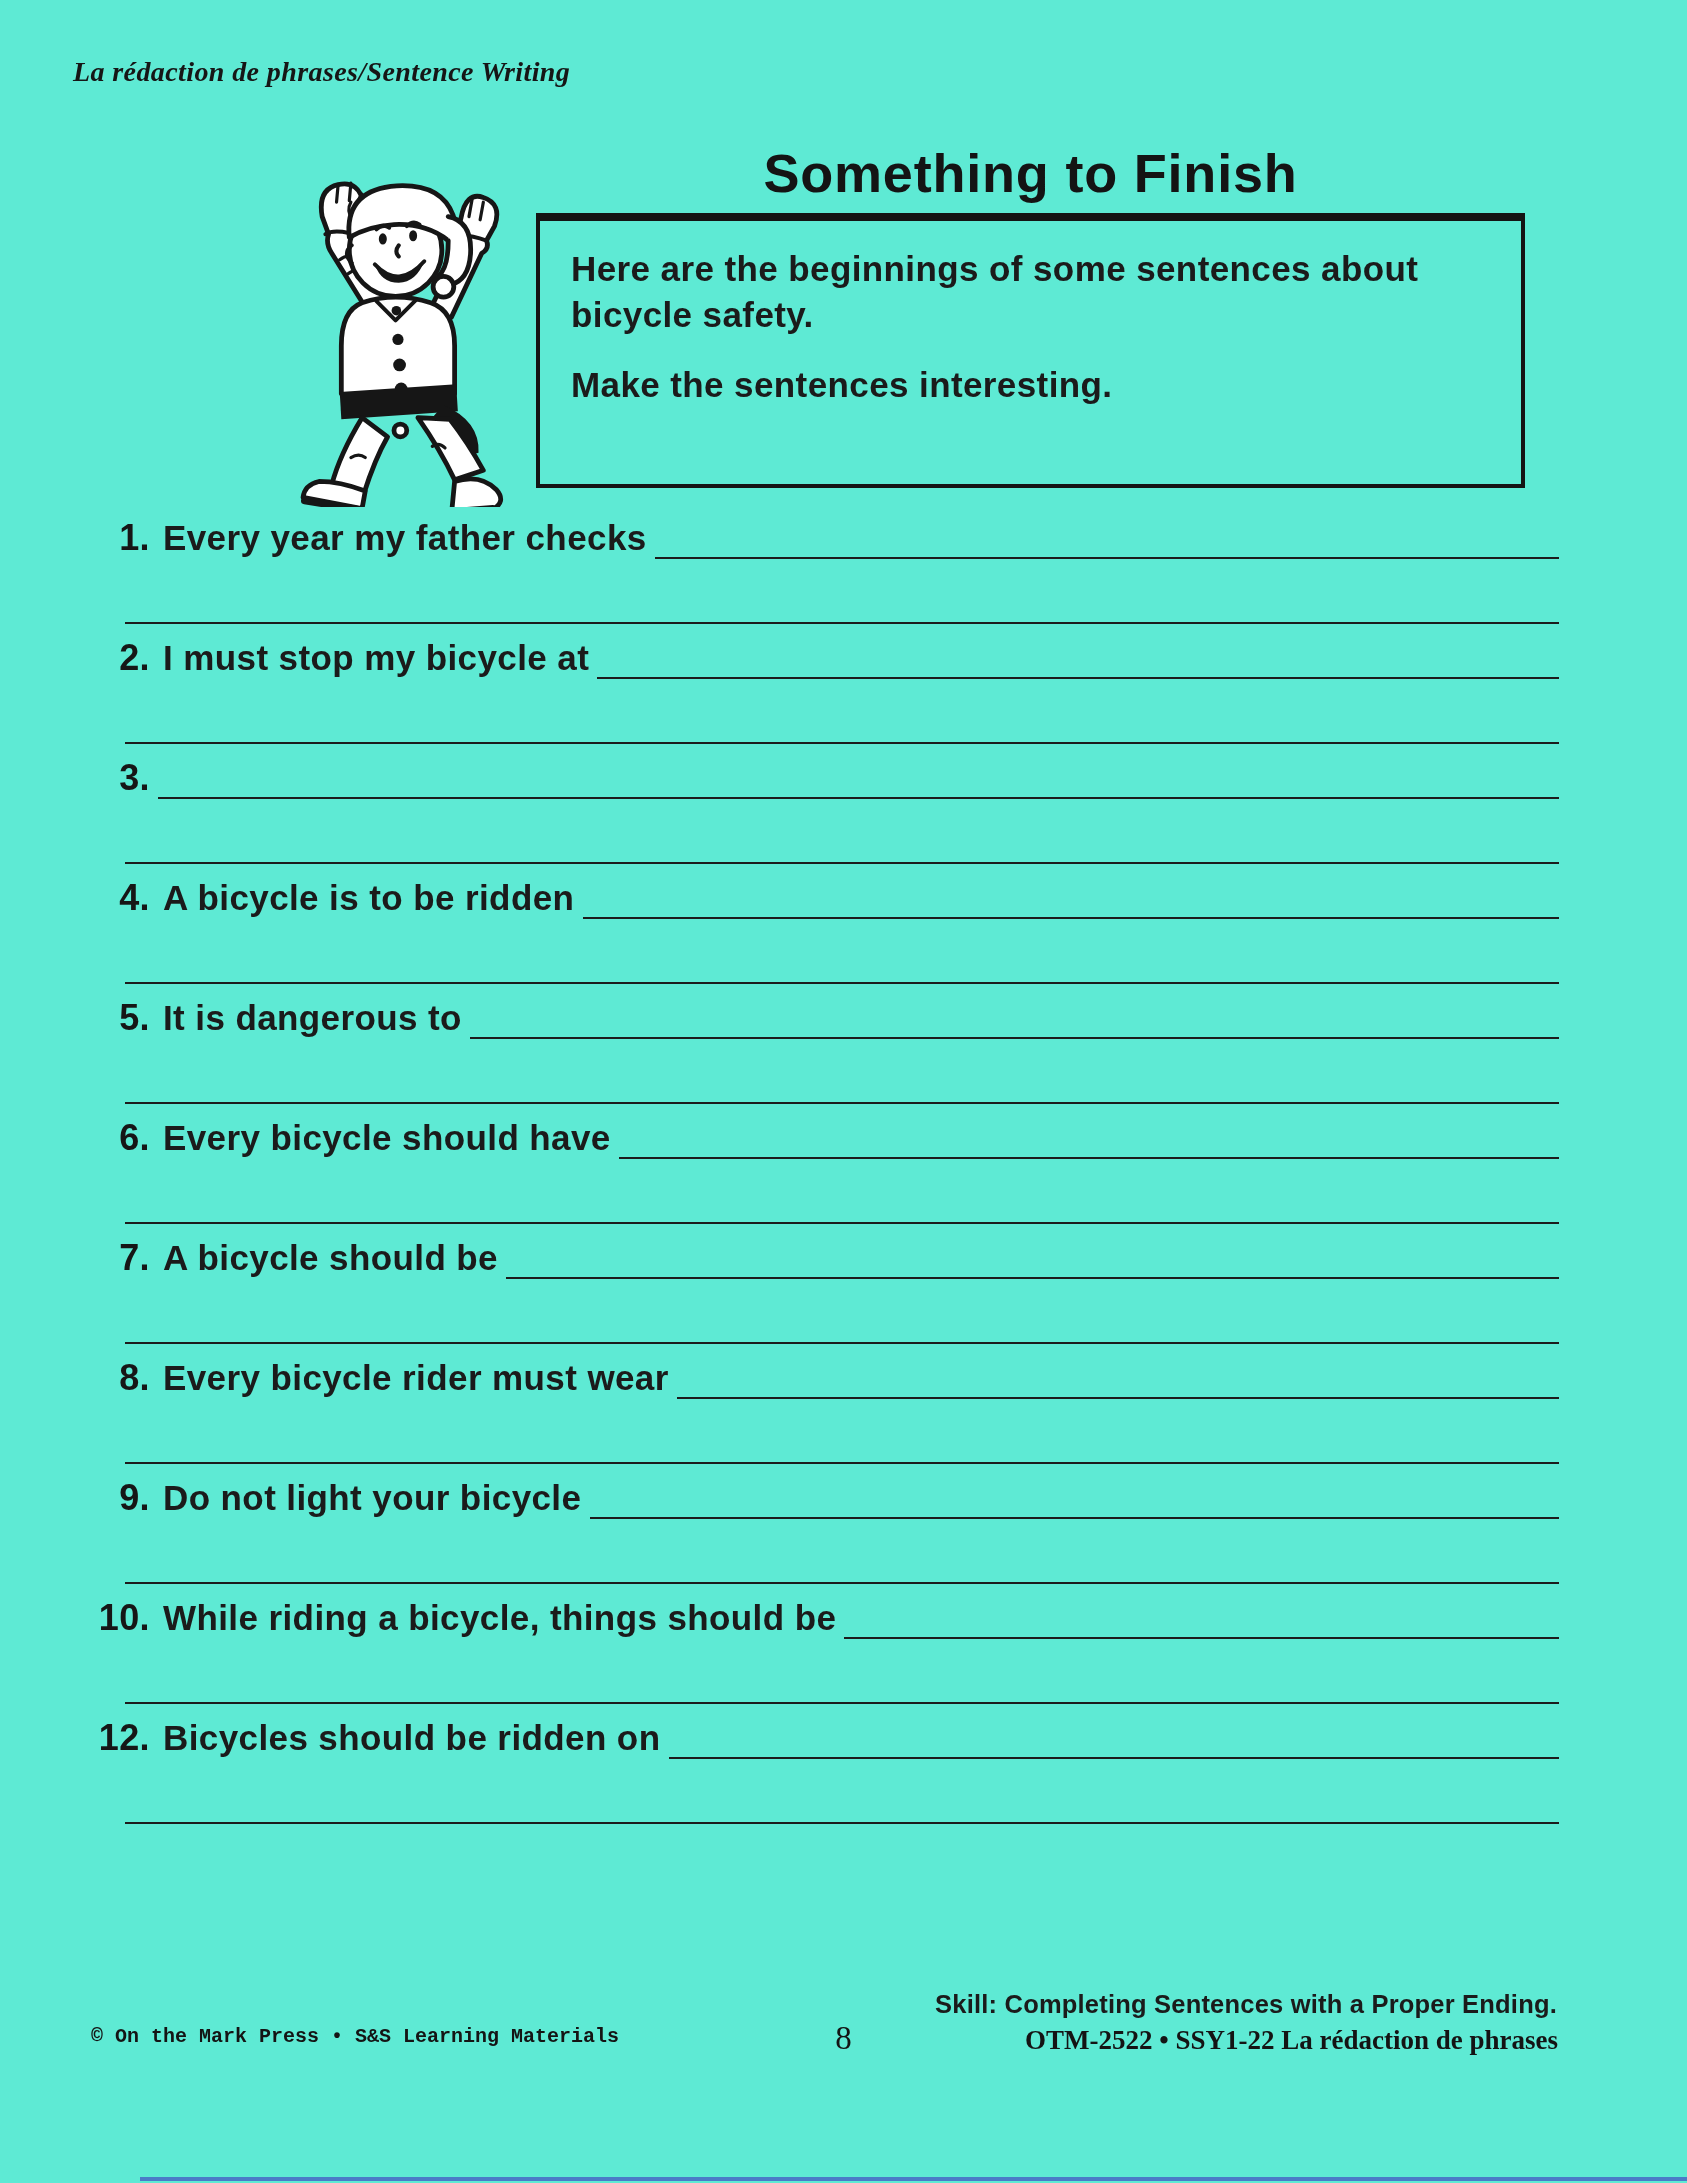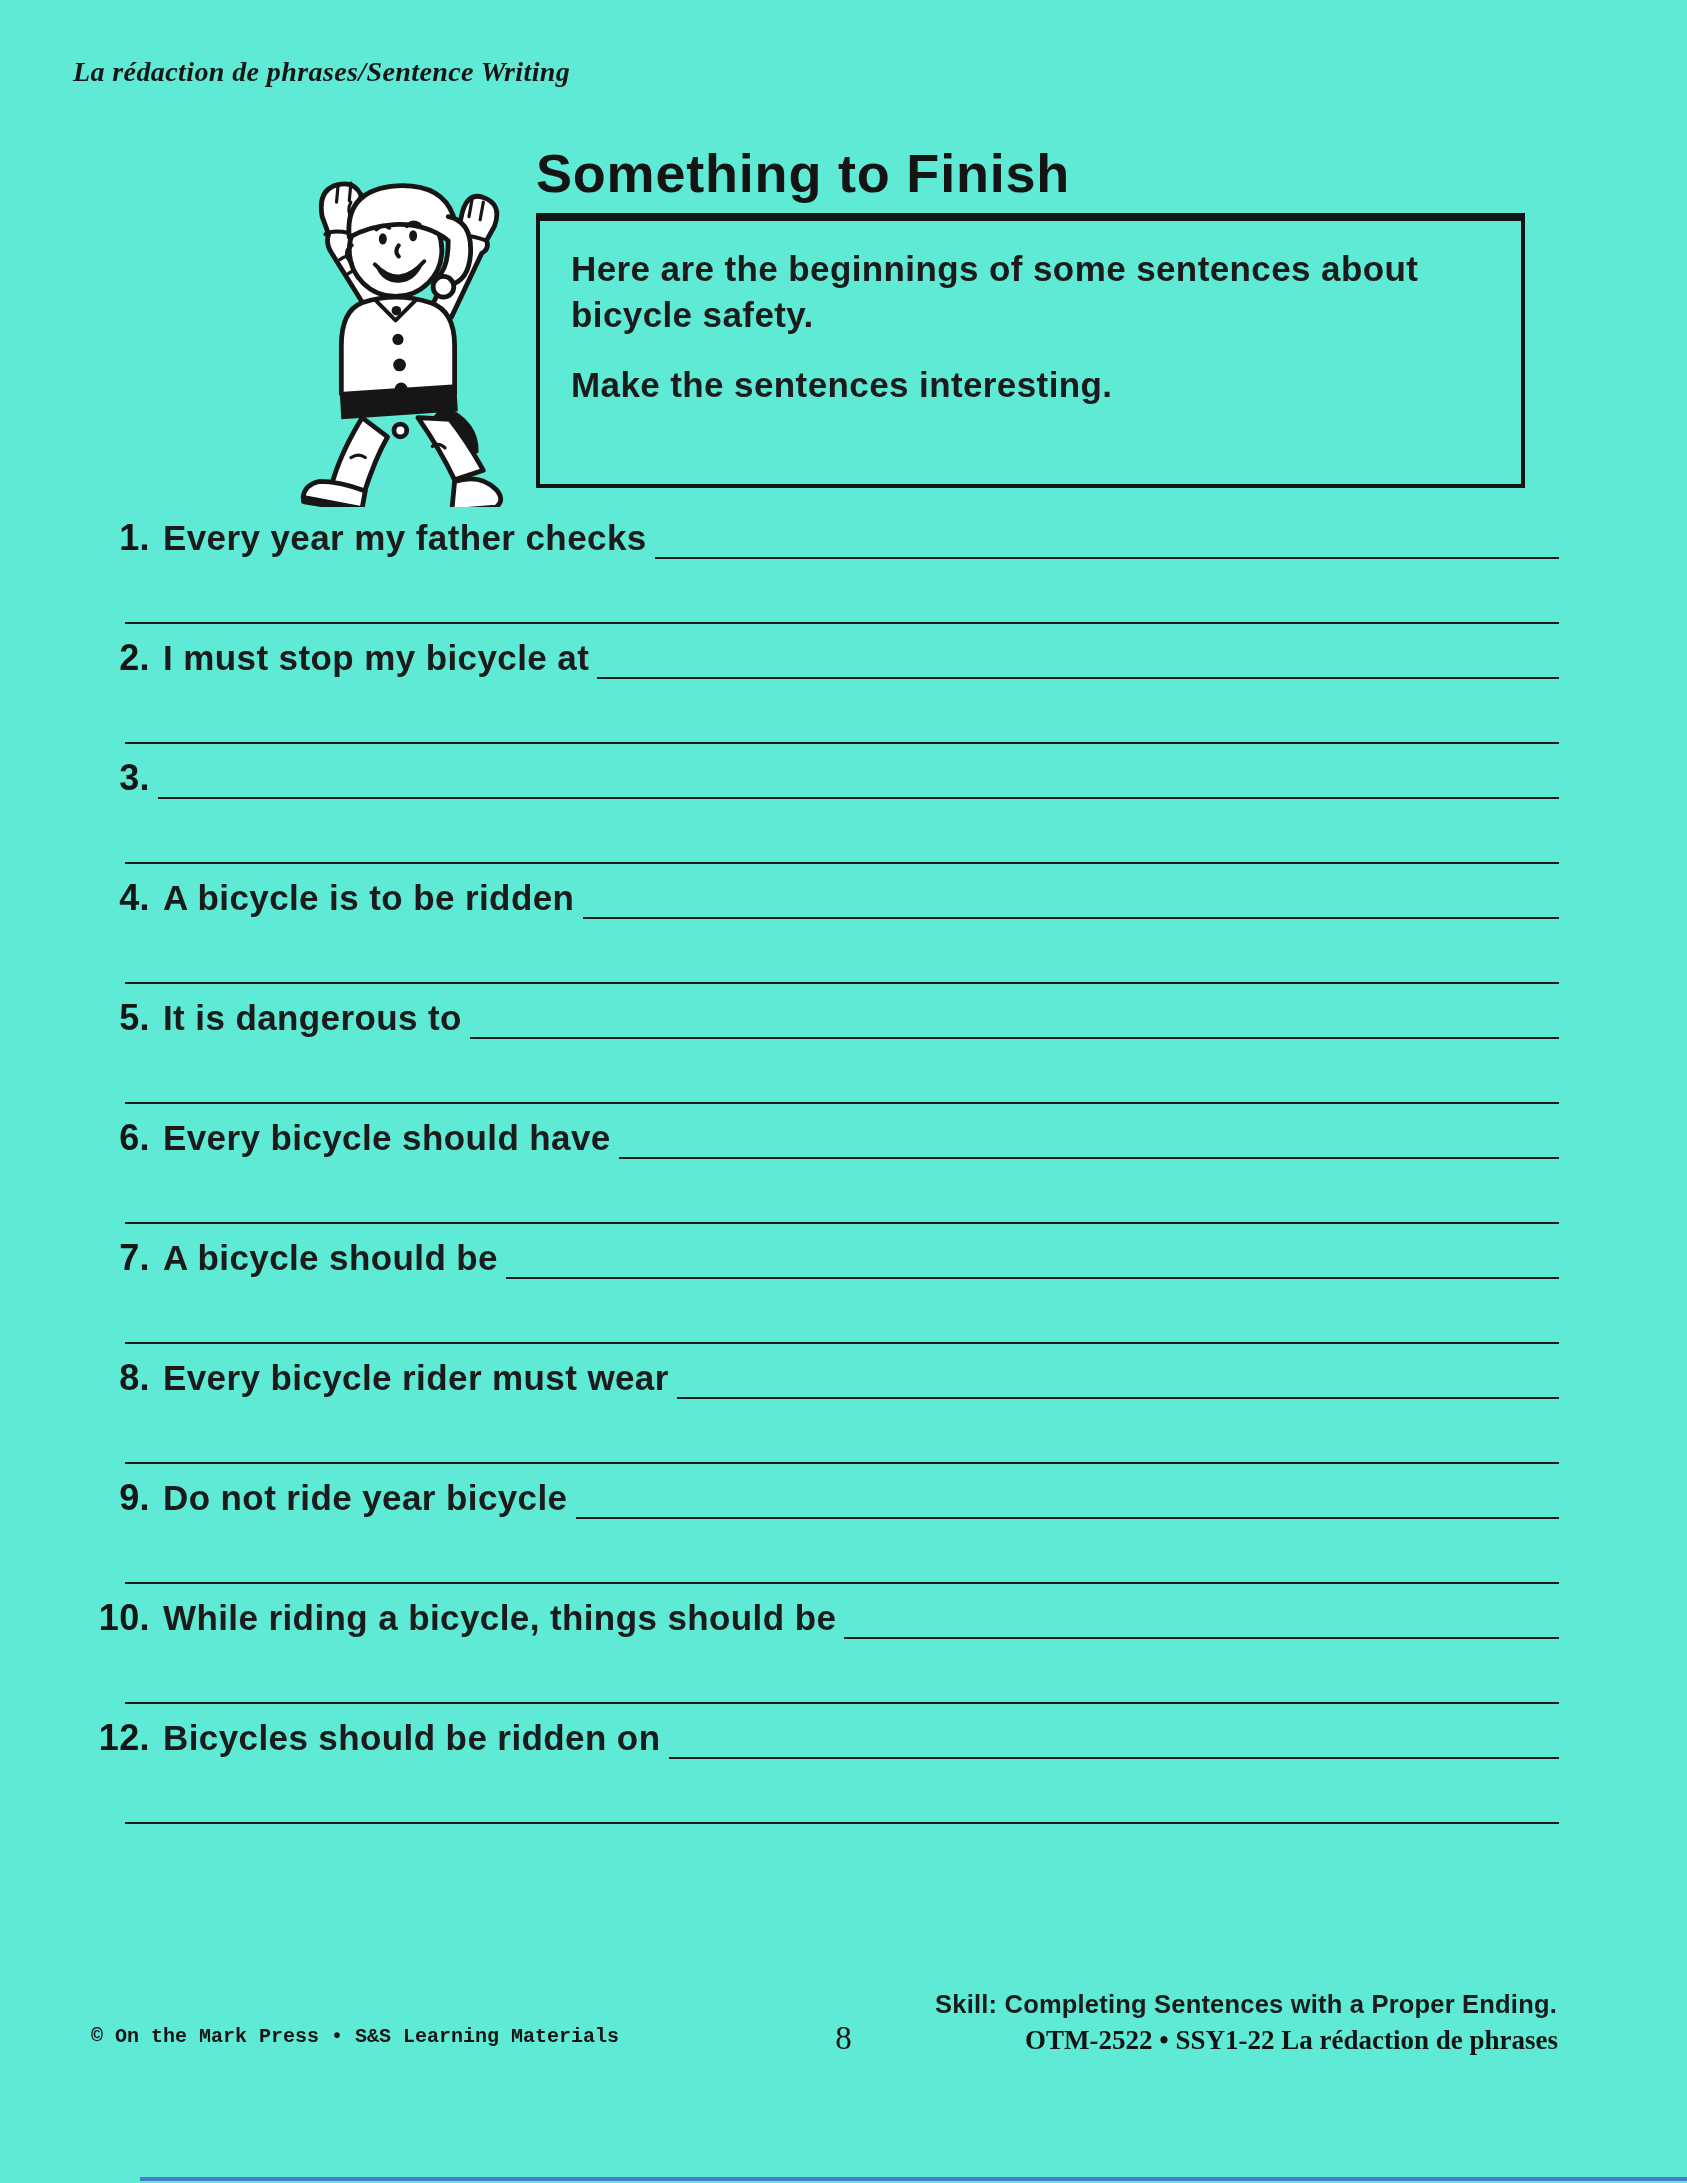--- a/index.html
+++ b/index.html
@@ -15,20 +15,21 @@
   .doc-header{
     position:absolute;left:73px;top:56px;
     font-family:"Liberation Serif", serif;
     font-style:italic;font-weight:bold;
     font-size:28px;letter-spacing:0.4px;
     color:#161616;
   }
   
   .title{
     position:absolute;left:536px;top:142px;width:989px;
+    text-align:center;
     font-size:54px;font-weight:bold;letter-spacing:0.8px;
     color:#141414;
   }
   
   .instruction-box{
     position:absolute;left:536px;top:213px;width:989px;height:275px;
     box-sizing:border-box;
     border:4.1px solid #141414;border-top-width:8.2px;
     padding:25px 30px 0 31px;
   }
@@ -225,21 +226,21 @@
           <span class="num">8.</span>
           <span class="prompt">Every bicycle rider must wear</span>
           <span class="blank"></span>
         </div>
       <div class="blank2"></div>
     </div>
 
     <div class="item">
       <div class="row1">
           <span class="num">9.</span>
-          <span class="prompt">Do not ride year bicycle</span>
+          <span class="prompt">Do not light your bicycle</span>
           <span class="blank"></span>
         </div>
       <div class="blank2"></div>
     </div>
 
     <div class="item">
       <div class="row1">
           <span class="num">10.</span>
           <span class="prompt">While riding a bicycle, things should be</span>
           <span class="blank"></span>

